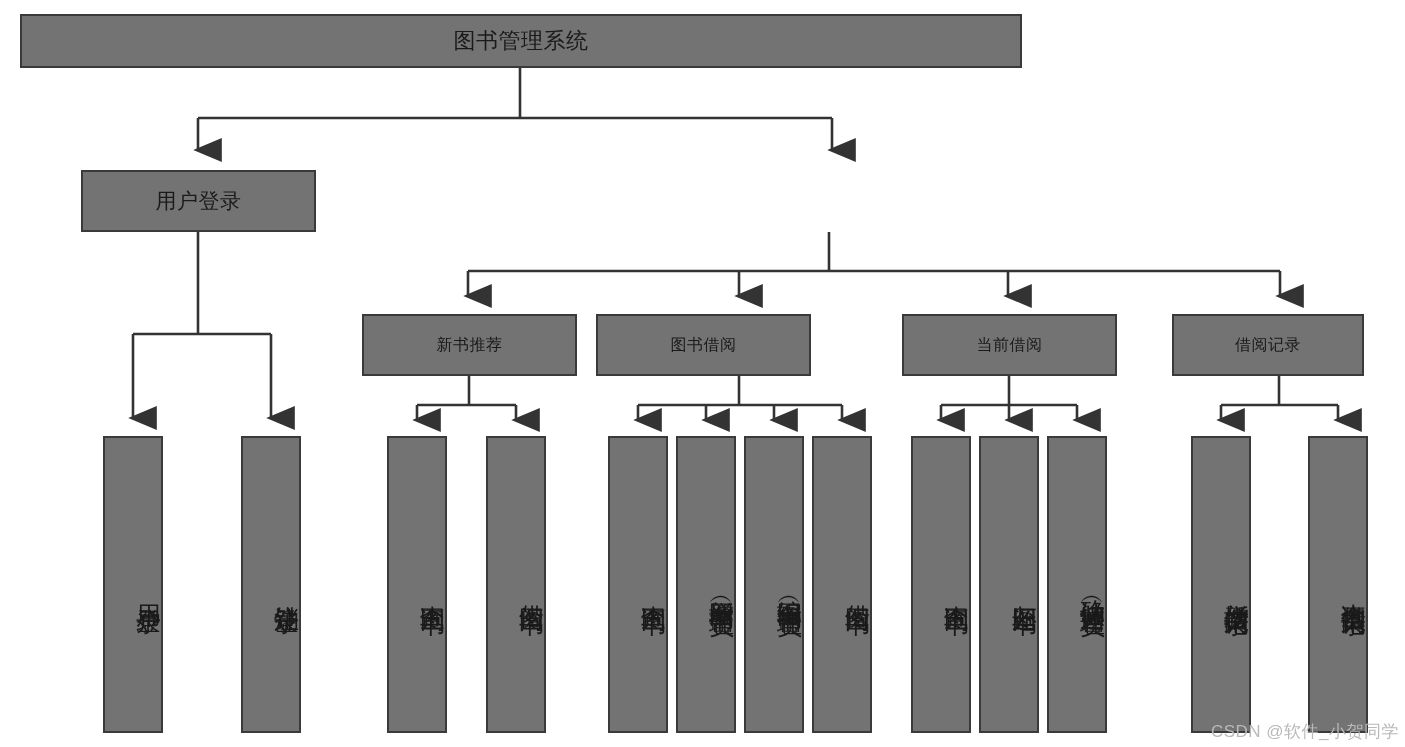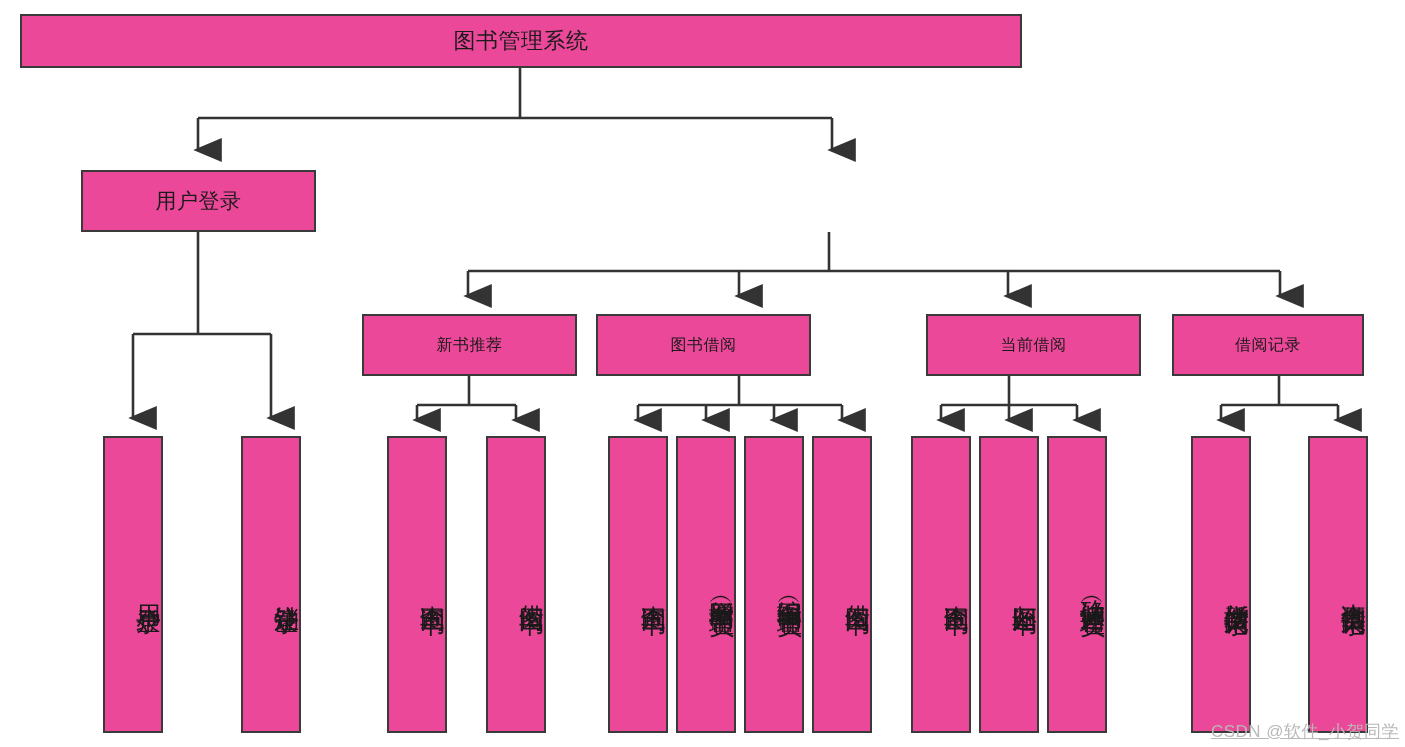--- a/index.html
+++ b/index.html
@@ -8,21 +8,21 @@
     background:#ffffff;
     font-family:"Liberation Sans","DejaVu Sans",sans-serif;
     overflow:hidden;
   }
   #canvas{position:relative;width:1405px;height:747px;}
   svg#wires{position:absolute;left:0;top:0;width:1405px;height:747px;}
 
   .node{
     position:absolute;
     box-sizing:border-box;
-    background:#ec4899;
+    background:#737373;
     border:2px solid #3a3a3a;
     display:flex;align-items:center;justify-content:center;
     color:#1a1a1a;
   }
   .node .lbl{
     display:block;
     text-align:center;
     line-height:1.12;
     letter-spacing:0.5px;
   }
@@ -46,21 +46,20 @@
     letter-spacing:2px;
     white-space:nowrap;
   }
   #watermark{
     position:absolute;
     right:6px;bottom:4px;
     font-size:17px;
     color:#b9b9b9;
     white-space:nowrap;
     letter-spacing:0.5px;
-    text-decoration:underline;
   }
 </style>
 </head>
 <body>
 
 <div id="canvas">
 
   <svg id="wires" viewBox="0 0 1405 747">
     <defs>
       <marker id="arrow" viewBox="0 0 12 12" refX="6" refY="10" markerWidth="11" markerHeight="11" orient="auto-start-reverse">
@@ -118,21 +117,21 @@
   <div class="node tier2" style="left:81px;top:170px;width:235px;height:62px;">
     <span class="lbl">用户登录</span>
   </div>
 
   <div class="node tier3" style="left:362px;top:314px;width:215px;height:62px;">
     <span class="lbl">新书推荐</span>
   </div>
   <div class="node tier3" style="left:596px;top:314px;width:215px;height:62px;">
     <span class="lbl">图书借阅</span>
   </div>
-  <div class="node tier3" style="left:902px;top:314px;width:215px;height:62px;margin-left:24px;">
+  <div class="node tier3" style="left:902px;top:314px;width:215px;height:62px;">
     <span class="lbl">当前借阅</span>
   </div>
   <div class="node tier3" style="left:1172px;top:314px;width:192px;height:62px;">
     <span class="lbl">借阅记录</span>
   </div>
 
   <div class="node leaf" style="left:103px;top:436px;width:60px;height:297px;">
     <span class="lbl">用户登录</span>
   </div>
   <div class="node leaf" style="left:241px;top:436px;width:60px;height:297px;">

